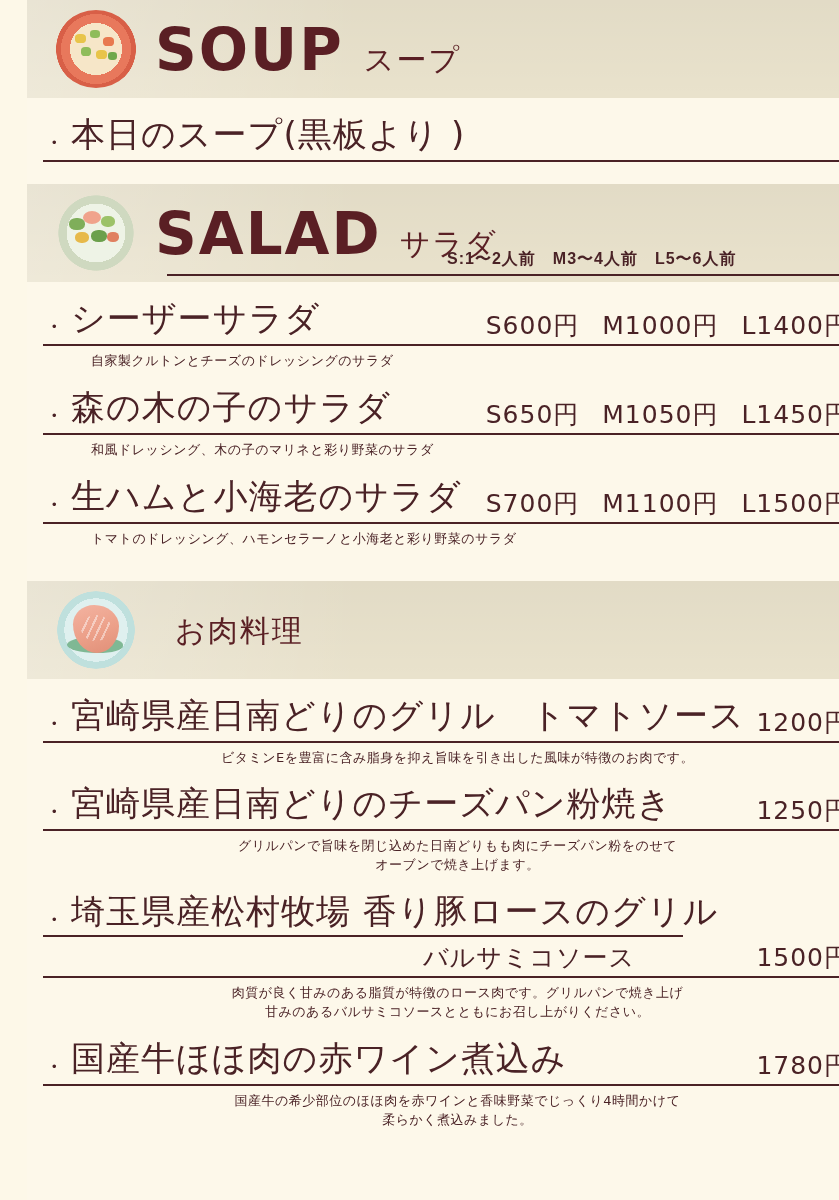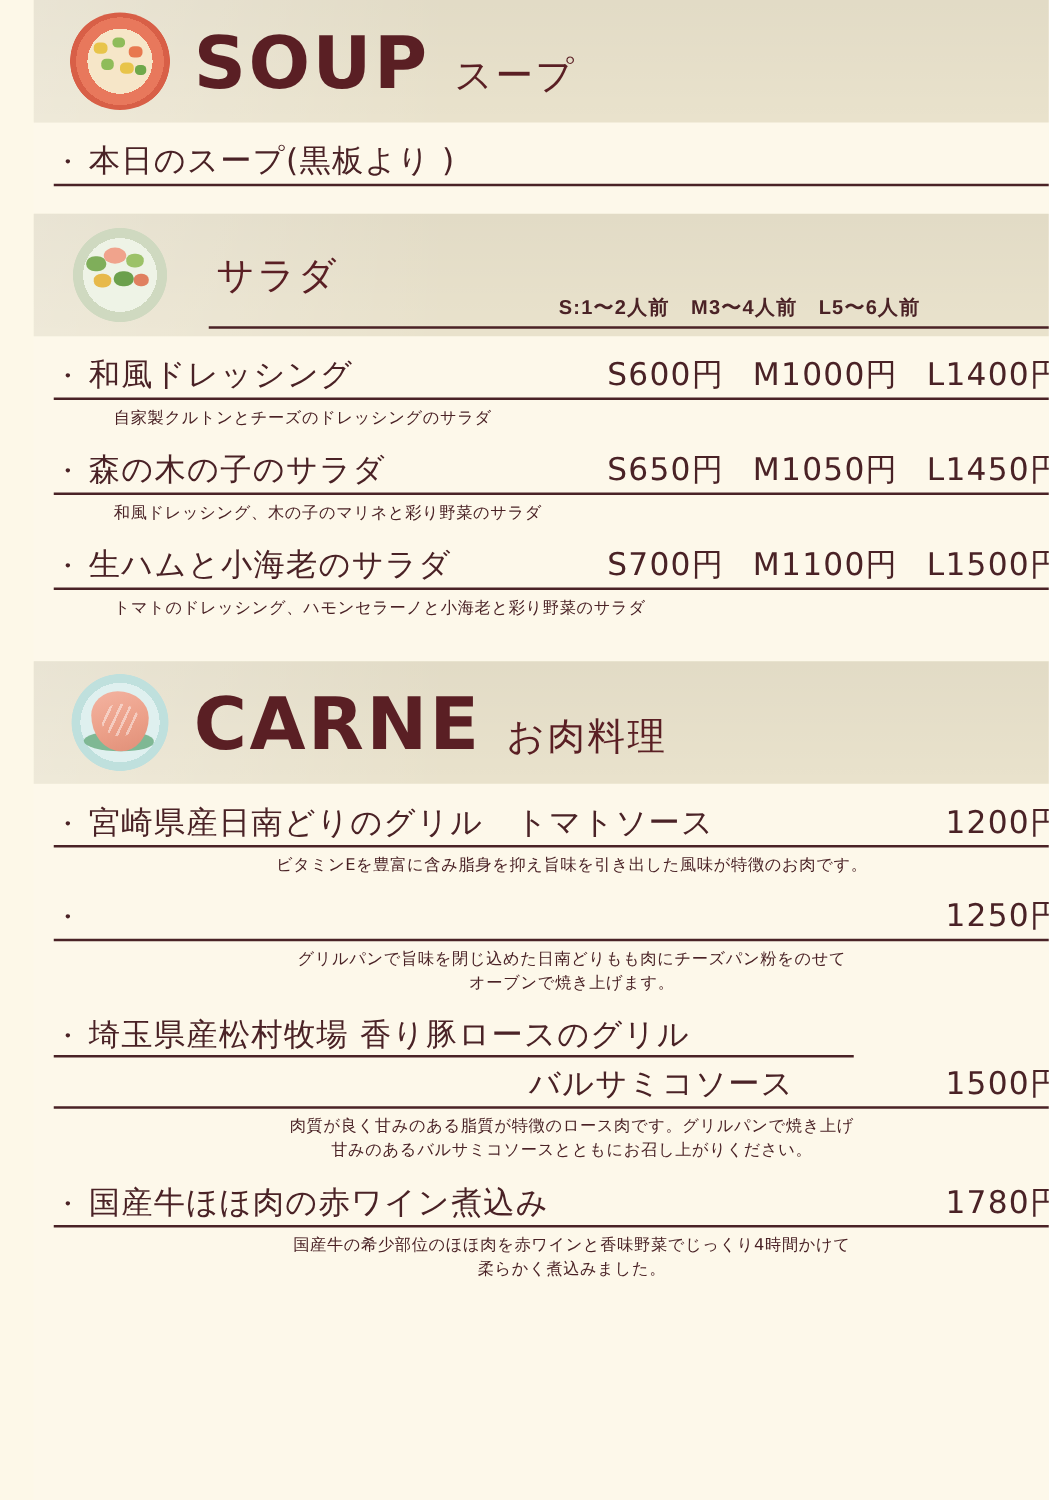--- a/index.html
+++ b/index.html
@@ -137,21 +137,21 @@
   }
   .bullet {
     font-size: 22px;
     line-height: 1;
     color: #4a2226;
     margin-right: 6px;
     padding-bottom: 4px;
   }
   .item-name {
     font-family: "DejaVu Sans", sans-serif;
-    font-size: 25px;
+    font-size: 34px;
     letter-spacing: 1px;
     color: #4a2226;
     white-space: nowrap;
   }
   .spacer { flex: 1 1 auto; }
   .price {
     font-family: "DejaVu Sans", sans-serif;
     font-size: 25px;
     letter-spacing: 1px;
     color: #4a2226;
@@ -242,34 +242,35 @@
           <i style="left:2px;  top:10px; width:16px;height:12px; background:#7fae5a;"></i>
           <i style="left:16px; top:3px;  width:18px;height:13px; background:#f0a38c; border-radius:50%;"></i>
           <i style="left:34px; top:8px;  width:14px;height:11px; background:#9cc268;"></i>
           <i style="left:8px;  top:24px; width:14px;height:11px; background:#e7b94a;"></i>
           <i style="left:24px; top:22px; width:16px;height:12px; background:#6ba04c;"></i>
           <i style="left:40px; top:24px; width:12px;height:10px; background:#e08060;"></i>
         </div>
       </div>
       <div class="title-stack">
         <div class="row-flex">
+          <div class="sec-en">SALAD</div>
           <div class="sec-jp" style="margin-left:18px;">サラダ</div>
         </div>
       </div>
     </div>
     <div style="position:absolute; left:420px; bottom:12px; font-size:16px; letter-spacing:1px;font-weight:bold;">S:1〜2人前　M3〜4人前　L5〜6人前</div>
     <div class="hdr-rule"></div>
   </div>
 
   <div class="menu">
 
     <div class="item">
       <div class="item-line">
         <span class="bullet">・</span>
-        <span class="item-name">和風ドレッシング</span>
+        <span class="item-name">シーザーサラダ</span>
         <span class="spacer"></span>
         <span class="price multi">
           <span>S600円</span>
           <span>M1000円</span>
           <span>L1400円</span>
         </span>
       </div>
       <div class="desc indent-more">自家製クルトンとチーズのドレッシングのサラダ</div>
     </div>
 
@@ -305,41 +306,41 @@
   </div>
 
   <div class="band" style="margin-top:14px;">
     <div class="band-inner">
       <div class="sec-icon icon-carne">
         <div class="blob"></div>
         <div class="leaf"></div>
         <div class="meat"></div>
       </div>
       <div class="row-flex">
-        <div class="sec-en">CARNE</div>
         <div class="sec-jp">お肉料理</div>
       </div>
     </div>
   </div>
 
   <div class="menu">
 
     <div class="item">
       <div class="item-line">
         <span class="bullet">・</span>
         <span class="item-name">宮崎県産日南どりのグリル　トマトソース</span>
         <span class="spacer"></span>
         <span class="price">1200円</span>
       </div>
       <div class="desc indent-less">ビタミンEを豊富に含み脂身を抑え旨味を引き出した風味が特徴のお肉です。</div>
     </div>
 
     <div class="item">
       <div class="item-line">
         <span class="bullet">・</span>
+        <span class="item-name">宮崎県産日南どりのチーズパン粉焼き</span>
         <span class="spacer"></span>
         <span class="price">1250円</span>
       </div>
       <div class="desc indent-less" style="white-space:pre-line;">グリルパンで旨味を閉じ込めた日南どりもも肉にチーズパン粉をのせて
 オーブンで焼き上げます。</div>
     </div>
 
     <div class="item">
       <div class="item-line halfline">
         <span class="bullet">・</span>

